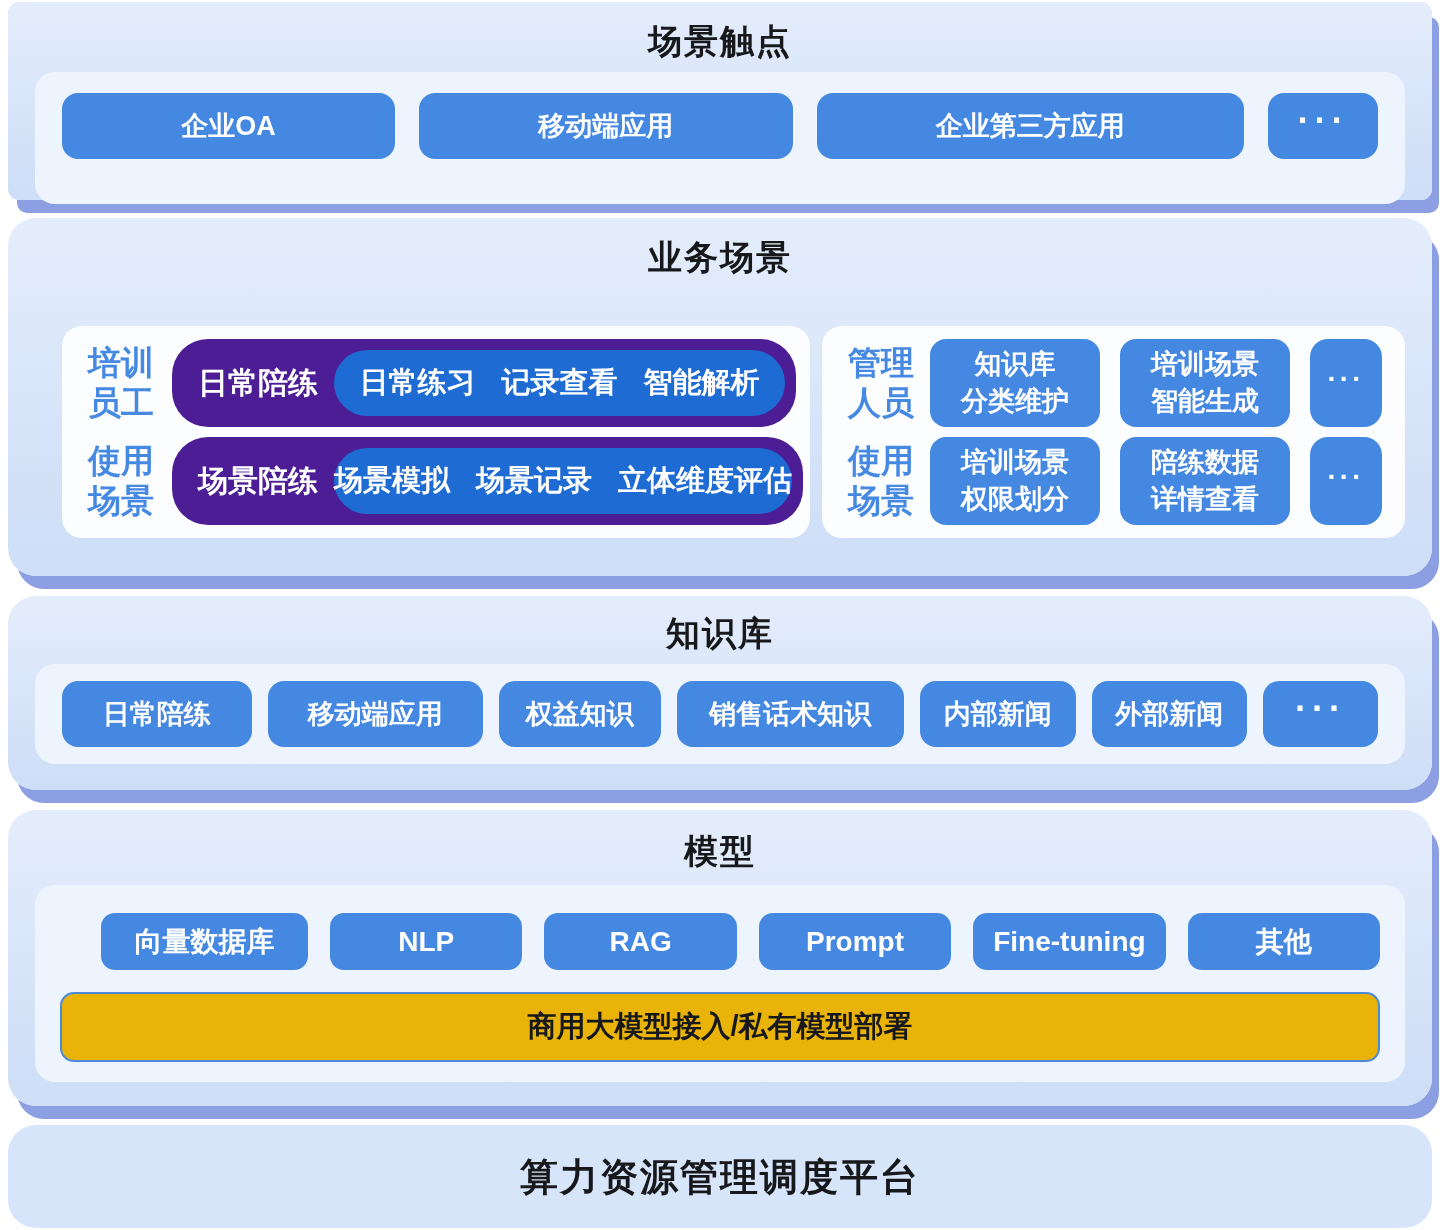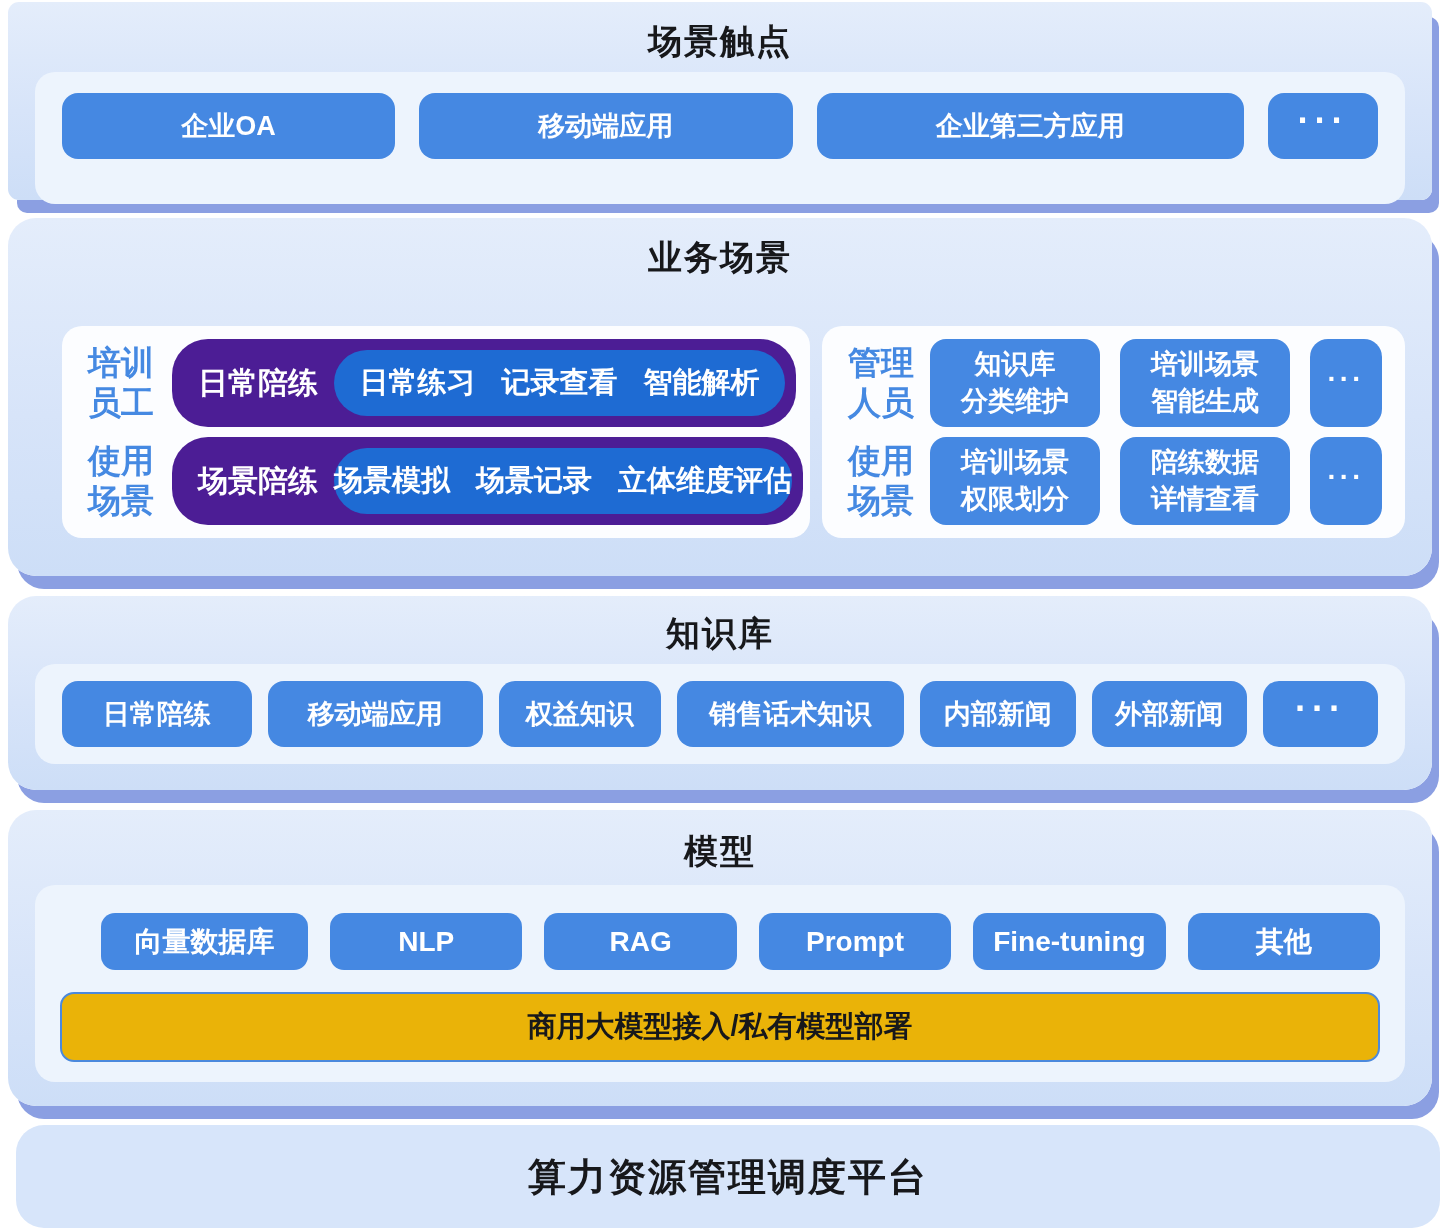--- a/index.html
+++ b/index.html
@@ -66,21 +66,21 @@
   .model-row { display:flex; gap:22px;padding-left:41px; }
   .model-row .btn { flex:1 1 auto; height:57px; font-size:28px; border-radius:14px; }
   .model-bar {
     margin-top:22px; height:70px; background:#eab308;
     border:2px solid #4b89dd; border-radius:14px; box-sizing:border-box;
     display:flex; align-items:center; justify-content:center;
     font-size:29px; font-weight:700; color:#17181b;
   }
   
   .bottom-bar {
-    position:absolute; left:16px; top:1125px; width:1424px; height:103px;
+    position:absolute; left:8px; top:1125px; width:1424px; height:103px;
     border-radius:28px; background:#d7e5fa;
     display:flex; align-items:center; justify-content:center;
   }
   .bottom-bar .panel-title { font-size:38px; }
 </style>
 </head>
 <body>
 
 <div class="canvas">
 

